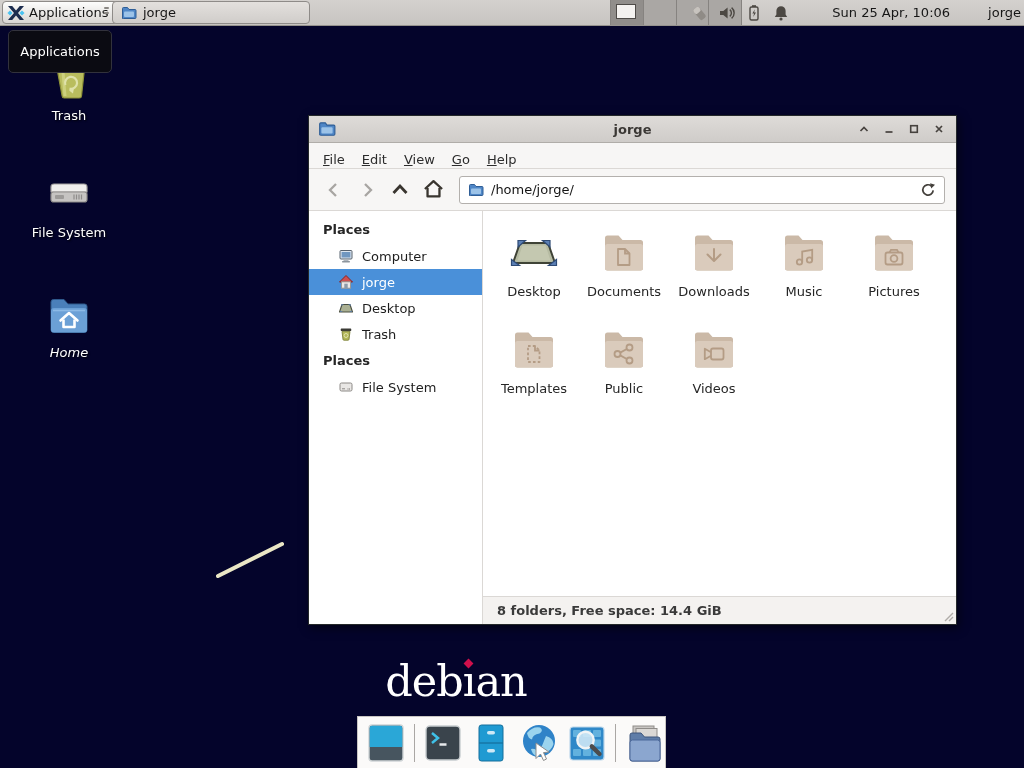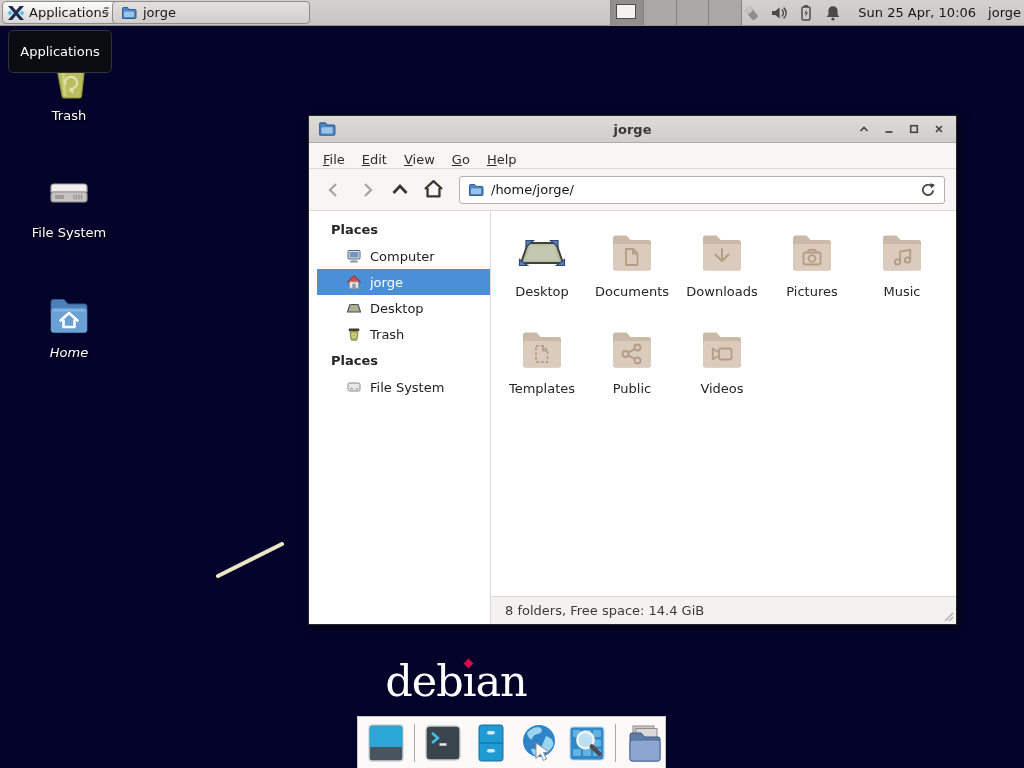--- a/index.html
+++ b/index.html
@@ -44,21 +44,21 @@
     display:flex; background:#a7a4a1; border-left:1px solid #868380;
   }
   .pager .ws { flex:1; border-right:1px solid #868380; position:relative; background:#aaa7a4; }
   .pager .ws.active { background:#918e8b; }
   .pager .miniwin {
     position:absolute; left:5px; top:4px; width:20px; height:15px;
     background:#f4f2f0; border:1px solid #4e4b48;
   }
   .panel-right {
     position:absolute; right:3px; top:0; height:25px;
-    display:flex; align-items:center;
+    display:flex; align-items:center;gap:26px;
   }
   .tray { display:flex; align-items:center; gap:9px; margin-right:16px; }
   .clock { font-size:13px; color:#161616; margin-right:12px; white-space:nowrap; }
   .panel-user { font-size:13px; color:#161616; }
 
   
   .tooltip {
     position:absolute; left:8px; top:30px; width:104px; height:43px;
     background:#0b0b12; border:1px solid #32323c; border-radius:5px;
     color:#ffffff; display:flex; align-items:center; justify-content:center;
@@ -129,38 +129,38 @@
     display:flex; align-items:center; padding:0 11px; gap:5px;
   }
   .tbtn { width:28px; height:28px; display:flex; align-items:center; justify-content:center; border-radius:3px; }
   .pathbar {
     flex:1; height:28px; margin-left:7px; background:#ffffff;
     border:1px solid #b3b0ad; border-radius:3px;
     display:flex; align-items:center; gap:7px; padding:0 8px;
   }
   .pathbar .ptext { flex:1; font-size:13px; color:#141414; }
 
-  .winbody { flex:1; display:flex; min-height:0;margin-left:8px; }
+  .winbody { flex:1; display:flex; min-height:0; }
   .sidebar { width:174px; flex:0 0 174px; background:#ffffff; border-right:1px solid #dbd8d5; padding-top:5px; }
   .side-header { font-weight:bold; font-size:13px; color:#262626; padding:6px 0 6px 14px; }
   .side-item { height:26px; display:flex; align-items:center; gap:8px; padding-left:29px; font-size:13px; color:#1d1d1d; }
   .side-item.selected { background:#4a90d9; color:#ffffff; }
 
   .rightpane { flex:1; display:flex; flex-direction:column; min-width:0; }
   .filegrid {
     flex:1; display:grid; grid-template-columns:repeat(5,90px);
     align-content:start; justify-items:center;
     padding:16px 0 0 6px; row-gap:25px; background:#ffffff;
   }
   .fcell { width:90px; display:flex; flex-direction:column; align-items:center; gap:9px; }
   .fcell .lbl { font-size:13px; color:#262626; white-space:nowrap; }
 
   .statusbar {
     height:28px; flex:0 0 28px; background:#f4f2f0; border-top:1px solid #dbd8d5;
-    display:flex; align-items:center; padding-left:14px; position:relative;
+    display:flex; align-items:center; padding-left:14px; position:relative;font-weight:bold;
   }
   .statusbar .stext { font-size:13px; color:#3a3a3a; }
   .grip { position:absolute; right:2px; bottom:2px; }
 
   
   .dock {
     position:absolute; left:357px; top:716px; width:309px; height:52px;
     background:#fbfaf9; border:1px solid #c9c6c3; border-bottom:none;
     display:flex; align-items:center; padding:0 8px; gap:8px; z-index:20;
   }
@@ -444,35 +444,35 @@
           <svg width="48" height="48" viewBox="0 0 48 48">
             <use href="#fbase"></use>
             <path d="M24 22 V33.5 M17.5 27.5 L24 34 L30.5 27.5" stroke="#b49c85" stroke-width="2" fill="none" stroke-linecap="round" stroke-linejoin="round"></path>
           </svg>
           <span class="lbl">Downloads</span>
         </div>
 
         <div class="fcell">
           <svg width="48" height="48" viewBox="0 0 48 48">
             <use href="#fbase"></use>
+            <circle cx="19.5" cy="35" r="2.7" stroke="#b49c85" stroke-width="1.8" fill="none"></circle>
+            <circle cx="29.5" cy="33" r="2.7" stroke="#b49c85" stroke-width="1.8" fill="none"></circle>
+            <path d="M22.2 35 V24.5 L32.2 22.8 V33" stroke="#b49c85" stroke-width="1.8" fill="none"></path>
+          </svg>
+          <span class="lbl">Music</span>
+        </div>
+
+        <div class="fcell">
+          <svg width="48" height="48" viewBox="0 0 48 48">
+            <use href="#fbase"></use>
             <rect x="15.5" y="25.5" width="17" height="12" rx="2" stroke="#b49c85" stroke-width="1.8" fill="none"></rect>
             <circle cx="24" cy="31.5" r="3.4" stroke="#b49c85" stroke-width="1.8" fill="none"></circle>
             <path d="M19.5 25.5 l1.5-2.6 h6 l1.5 2.6" stroke="#b49c85" stroke-width="1.8" fill="none"></path>
           </svg>
           <span class="lbl">Pictures</span>
-        </div>
-
-        <div class="fcell">
-          <svg width="48" height="48" viewBox="0 0 48 48">
-            <use href="#fbase"></use>
-            <circle cx="19.5" cy="35" r="2.7" stroke="#b49c85" stroke-width="1.8" fill="none"></circle>
-            <circle cx="29.5" cy="33" r="2.7" stroke="#b49c85" stroke-width="1.8" fill="none"></circle>
-            <path d="M22.2 35 V24.5 L32.2 22.8 V33" stroke="#b49c85" stroke-width="1.8" fill="none"></path>
-          </svg>
-          <span class="lbl">Music</span>
         </div>
 
         <div class="fcell">
           <svg width="48" height="48" viewBox="0 0 48 48">
             <use href="#fbase"></use>
             <path d="M18 22 h7 l4.5 4.5 V38 h-11.5 Z" stroke="#b49c85" stroke-width="1.8" fill="none" stroke-linejoin="round" stroke-dasharray="2.6 2.2"></path>
             <path d="M25 22 v4.5 h4.5" stroke="#b49c85" stroke-width="1.8" fill="none"></path>
           </svg>
           <span class="lbl">Templates</span>
         </div>

